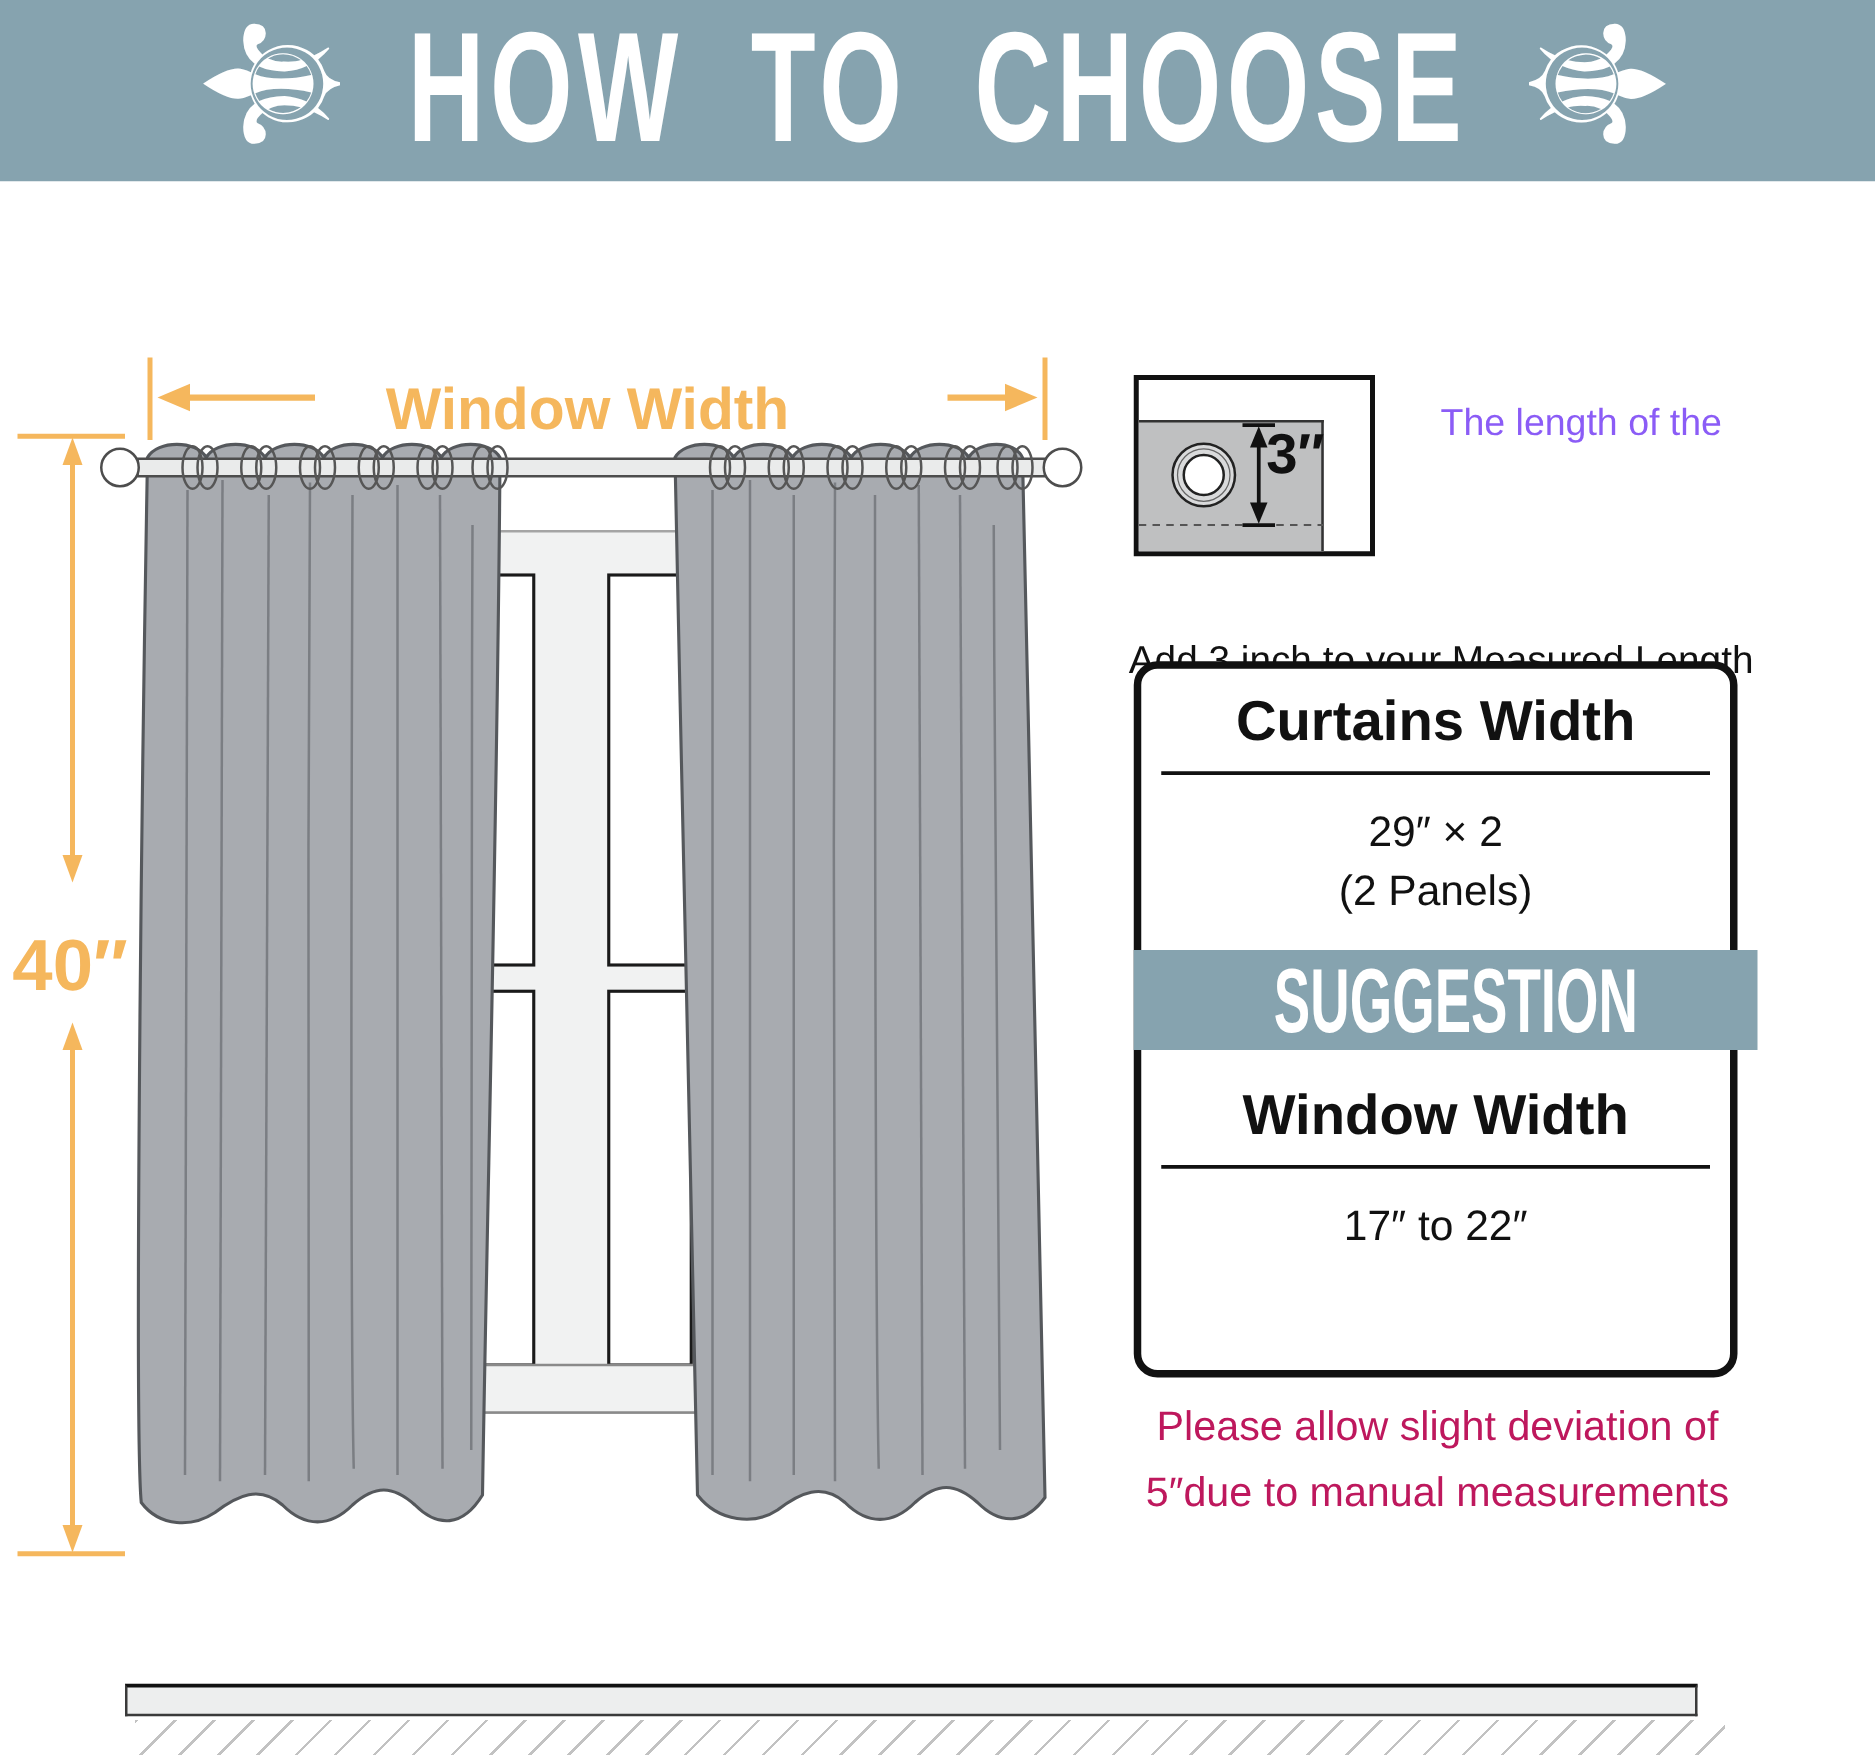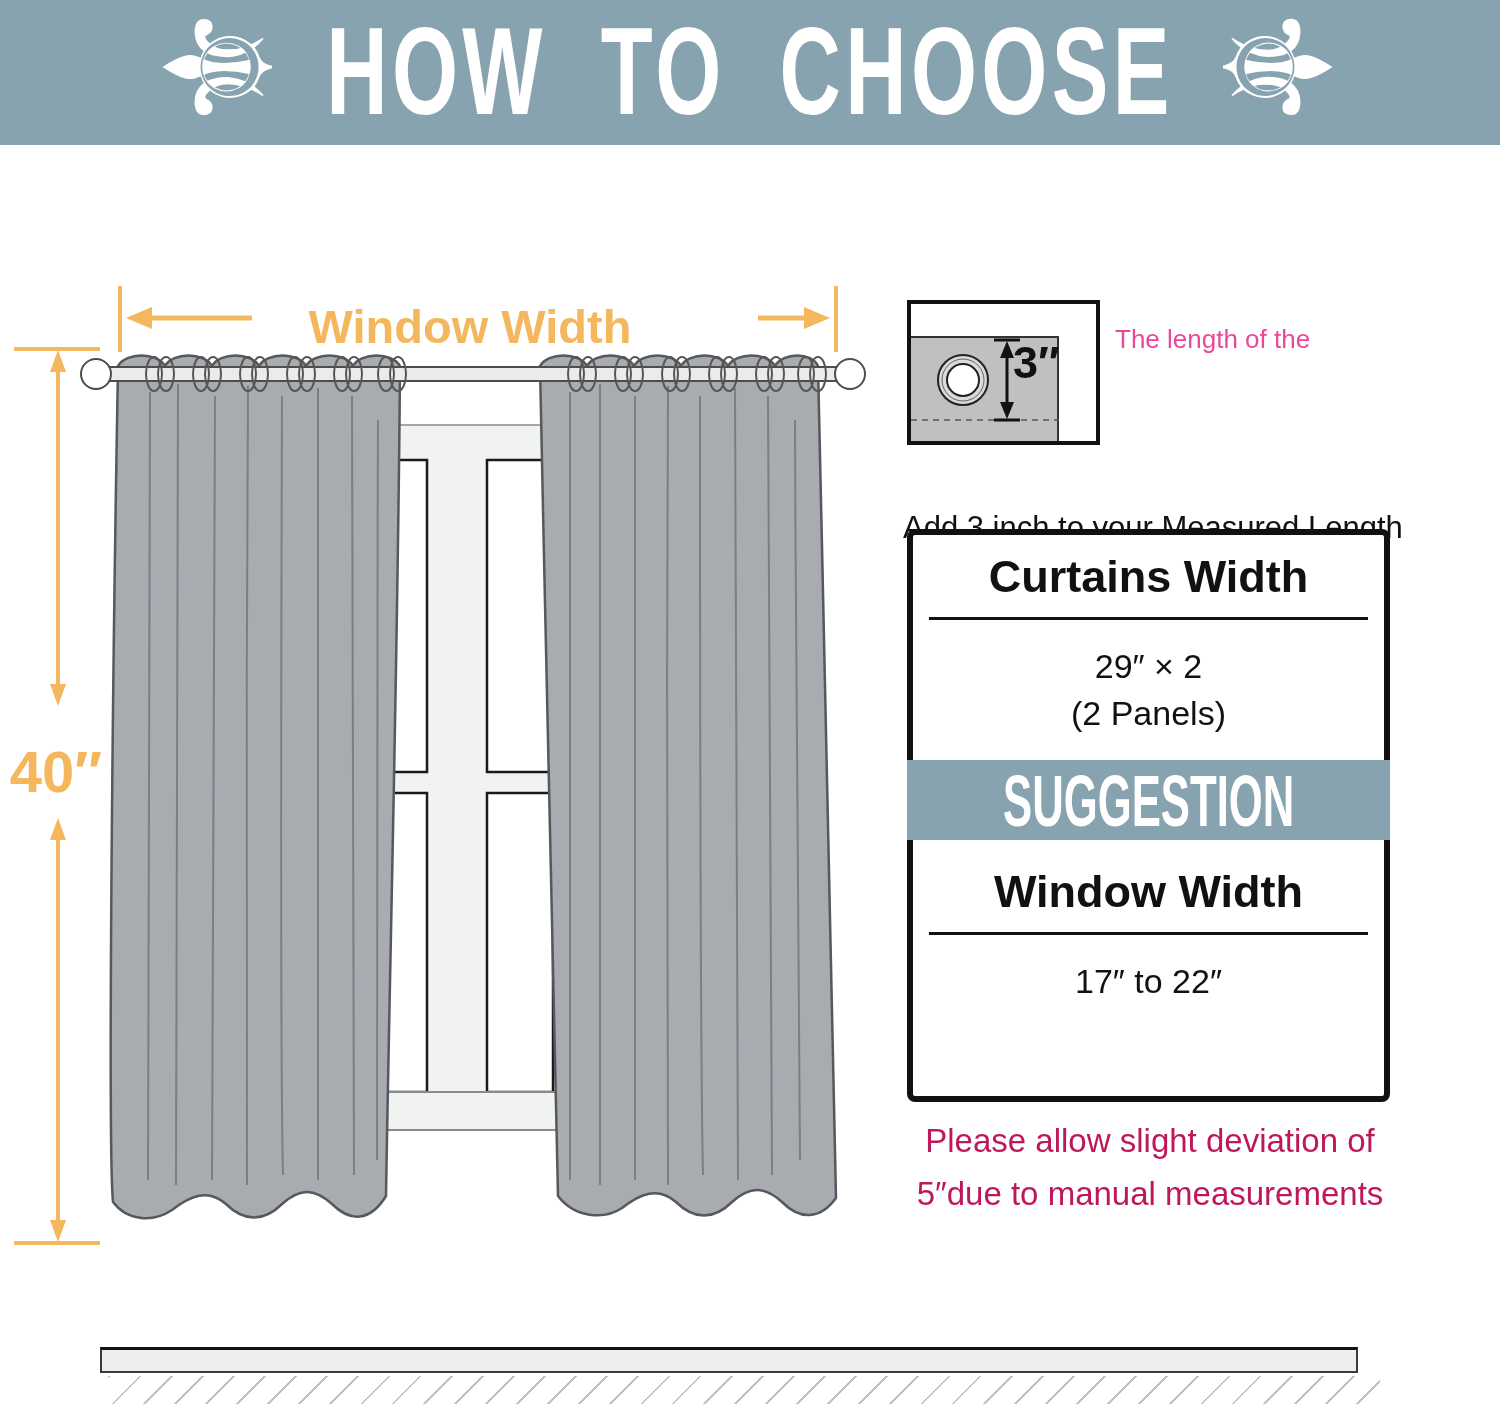--- a/index.html
+++ b/index.html
@@ -45,38 +45,38 @@
     border:4px solid #111;box-sizing:border-box;
   }
   .grommet-gray{
     left:0;top:32px;width:148px;height:105px;background:#BFC0C1;
     border-top:2px solid #333;border-right:2px solid #333;box-sizing:border-box;
   }
   .grommet-size{
     left:102px;top:36px;font-size:45px;font-weight:bold;color:#111;line-height:45px;
   }
   .grommet-note{
-    left:1115px;top:320px;width:300px;font-size:26px;line-height:38px;color:#ec4899;
+    left:1115px;top:320px;width:300px;font-size:30px;line-height:38px;color:#8b5cf6;text-align:center;
   }
   .add-note{
     left:903px;top:462px;width:520px;font-size:31px;color:#111;margin-top:48px;
   }
 
   
   .sbox{
     left:907px;top:529px;width:483px;height:573px;box-sizing:border-box;
-    border:6px solid #111;border-radius:8px;background:#fff;text-align:center;
+    border:6px solid #111;border-radius:19px;background:#fff;text-align:center;
   }
   .sbox-title{font-size:45px;font-weight:bold;margin-top:16px;}
   .sbox-hr{border:none;border-top:3px solid #111;margin:14px 16px 0 16px;}
   .sbox-value{font-size:34px;margin-top:18px;line-height:56px;}
   .sbox-panels{font-size:34px;margin-top:0;line-height:38px;}
   .sbox-band{
     margin-top:28px;margin-left:-6px;width:calc(100% + 12px);height:80px;
-    background:var(--teal);display:flex;align-items:center;justify-content:center;
+    background:var(--teal);display:flex;align-items:center;justify-content:center;padding-left:16px;
   }
   .sbox-band-label{
     color:#fff;font-weight:bold;font-size:56px;letter-spacing:0px;white-space:nowrap;
     transform:scale(0.78,1.30);
   }
   .sbox-title2{font-size:45px;font-weight:bold;margin-top:26px;}
   .footnote{
     left:900px;top:1114px;width:500px;text-align:center;
     font-size:33px;line-height:53px;color:#be185d;
   }

